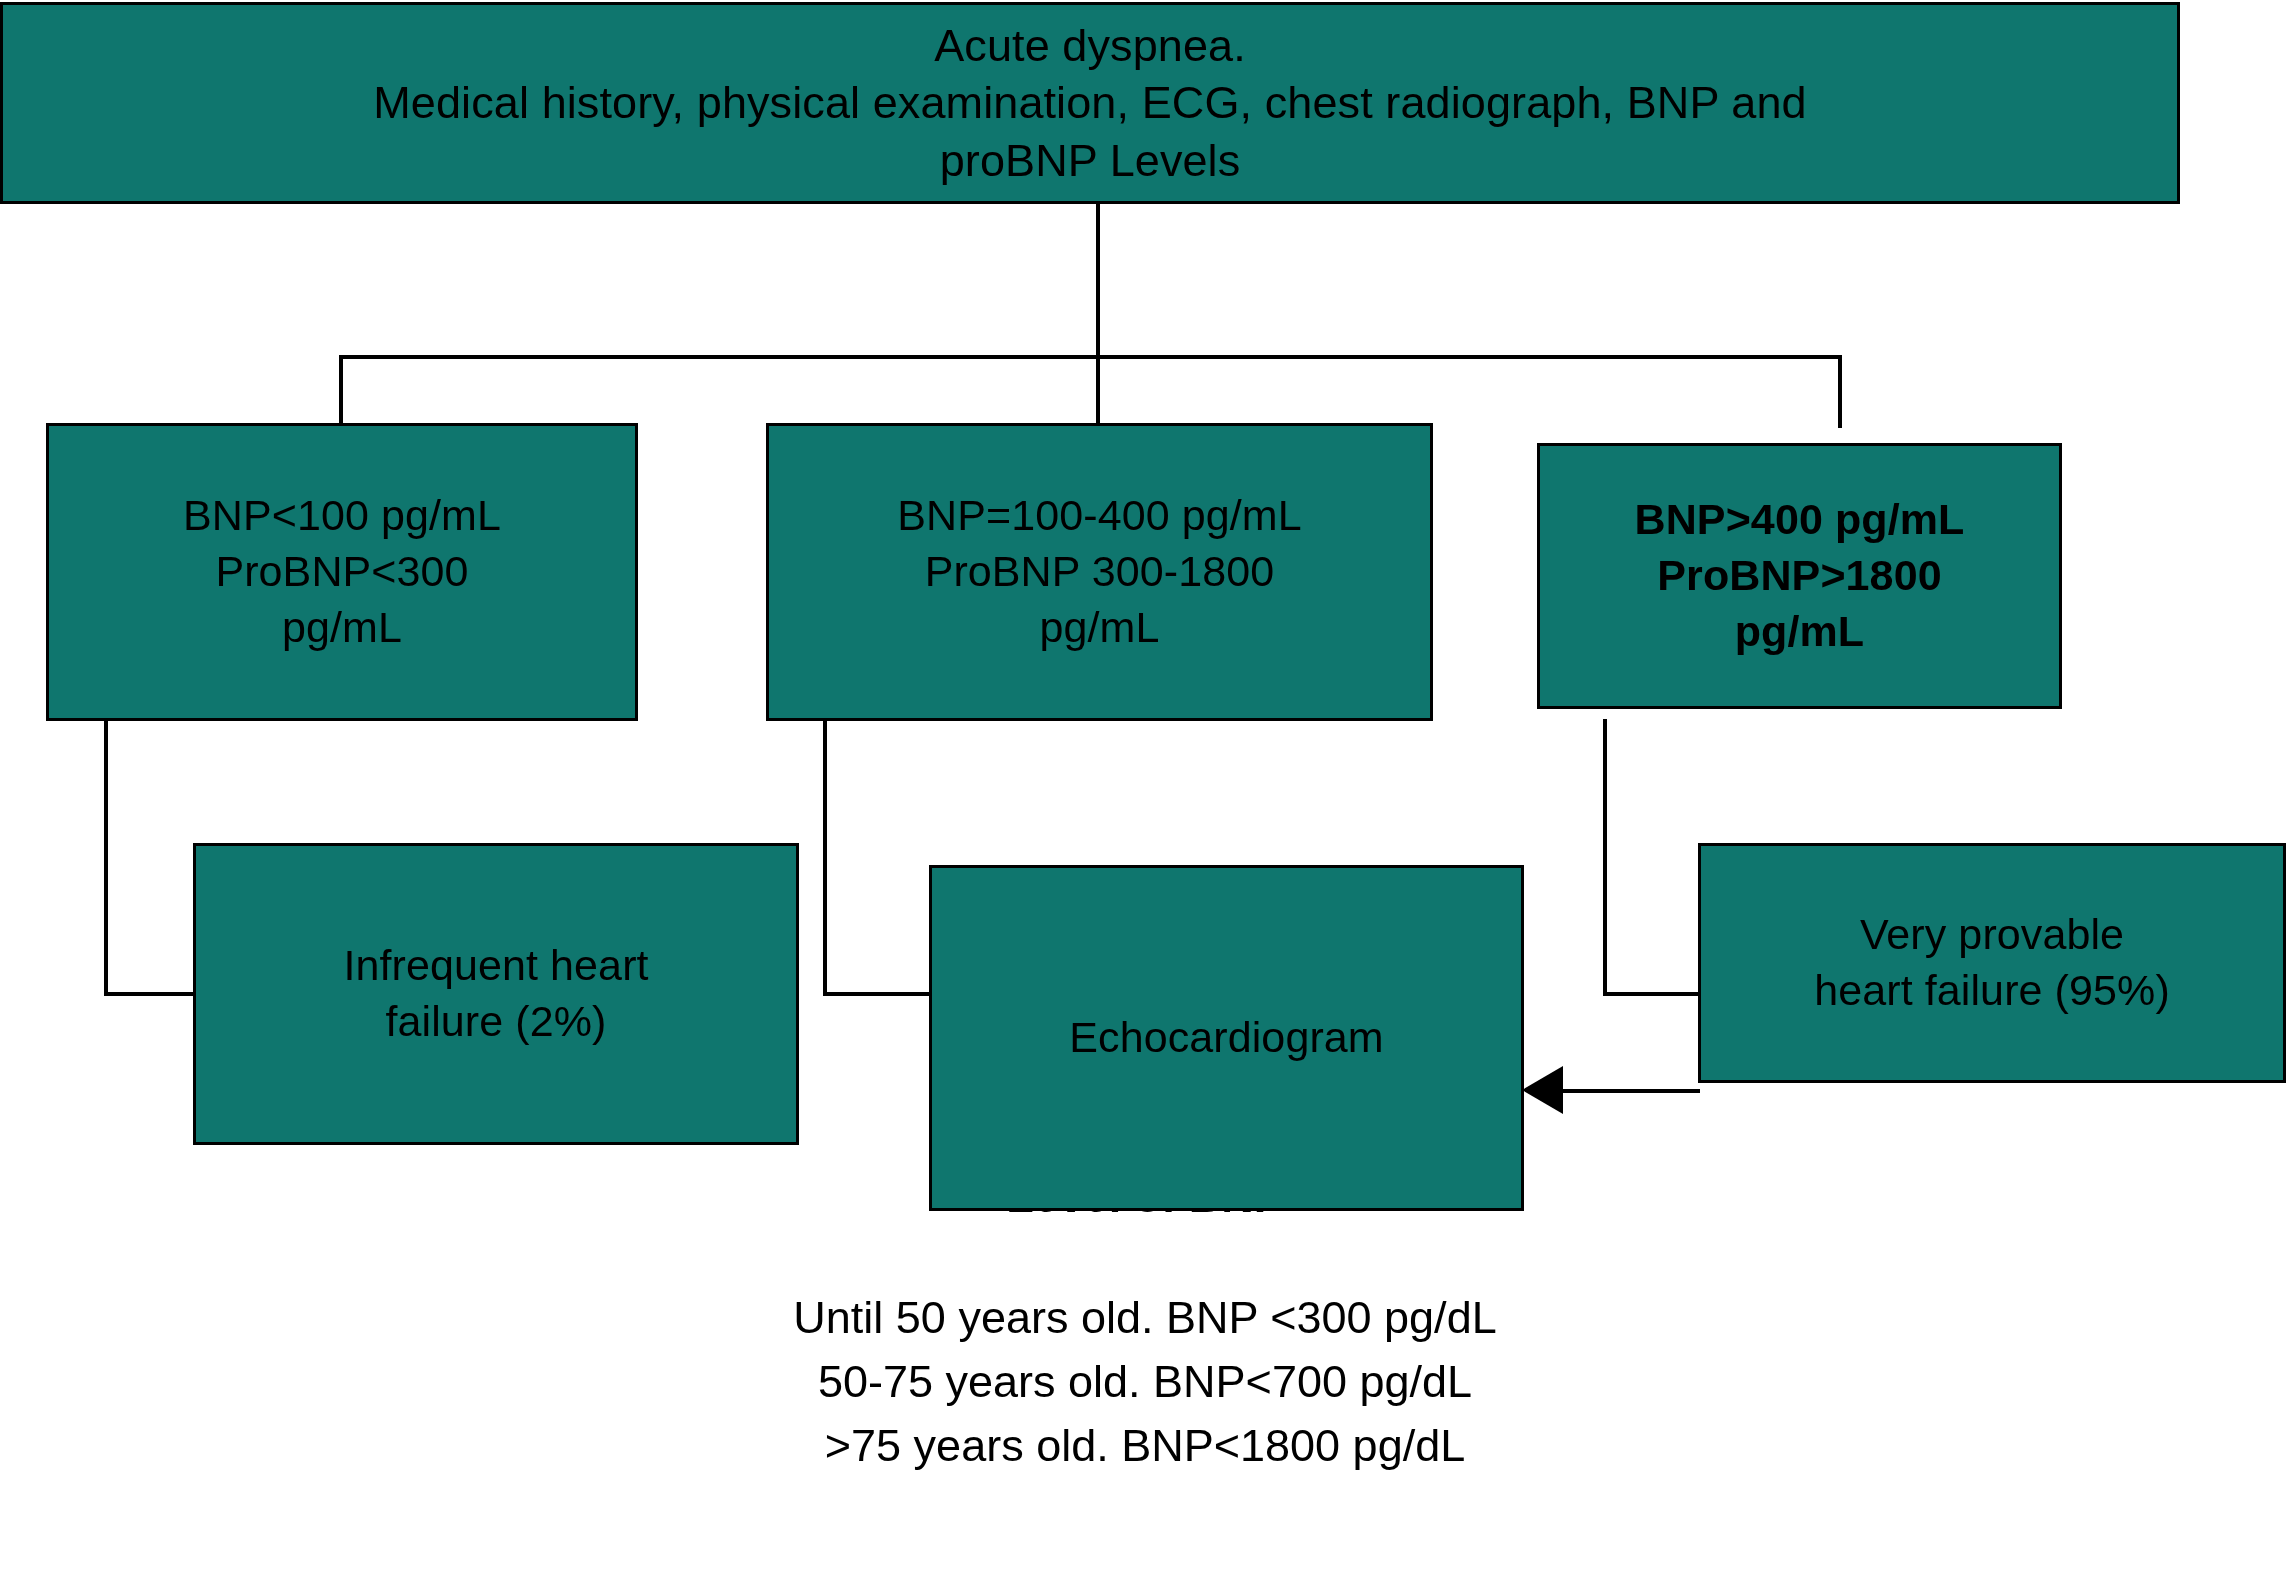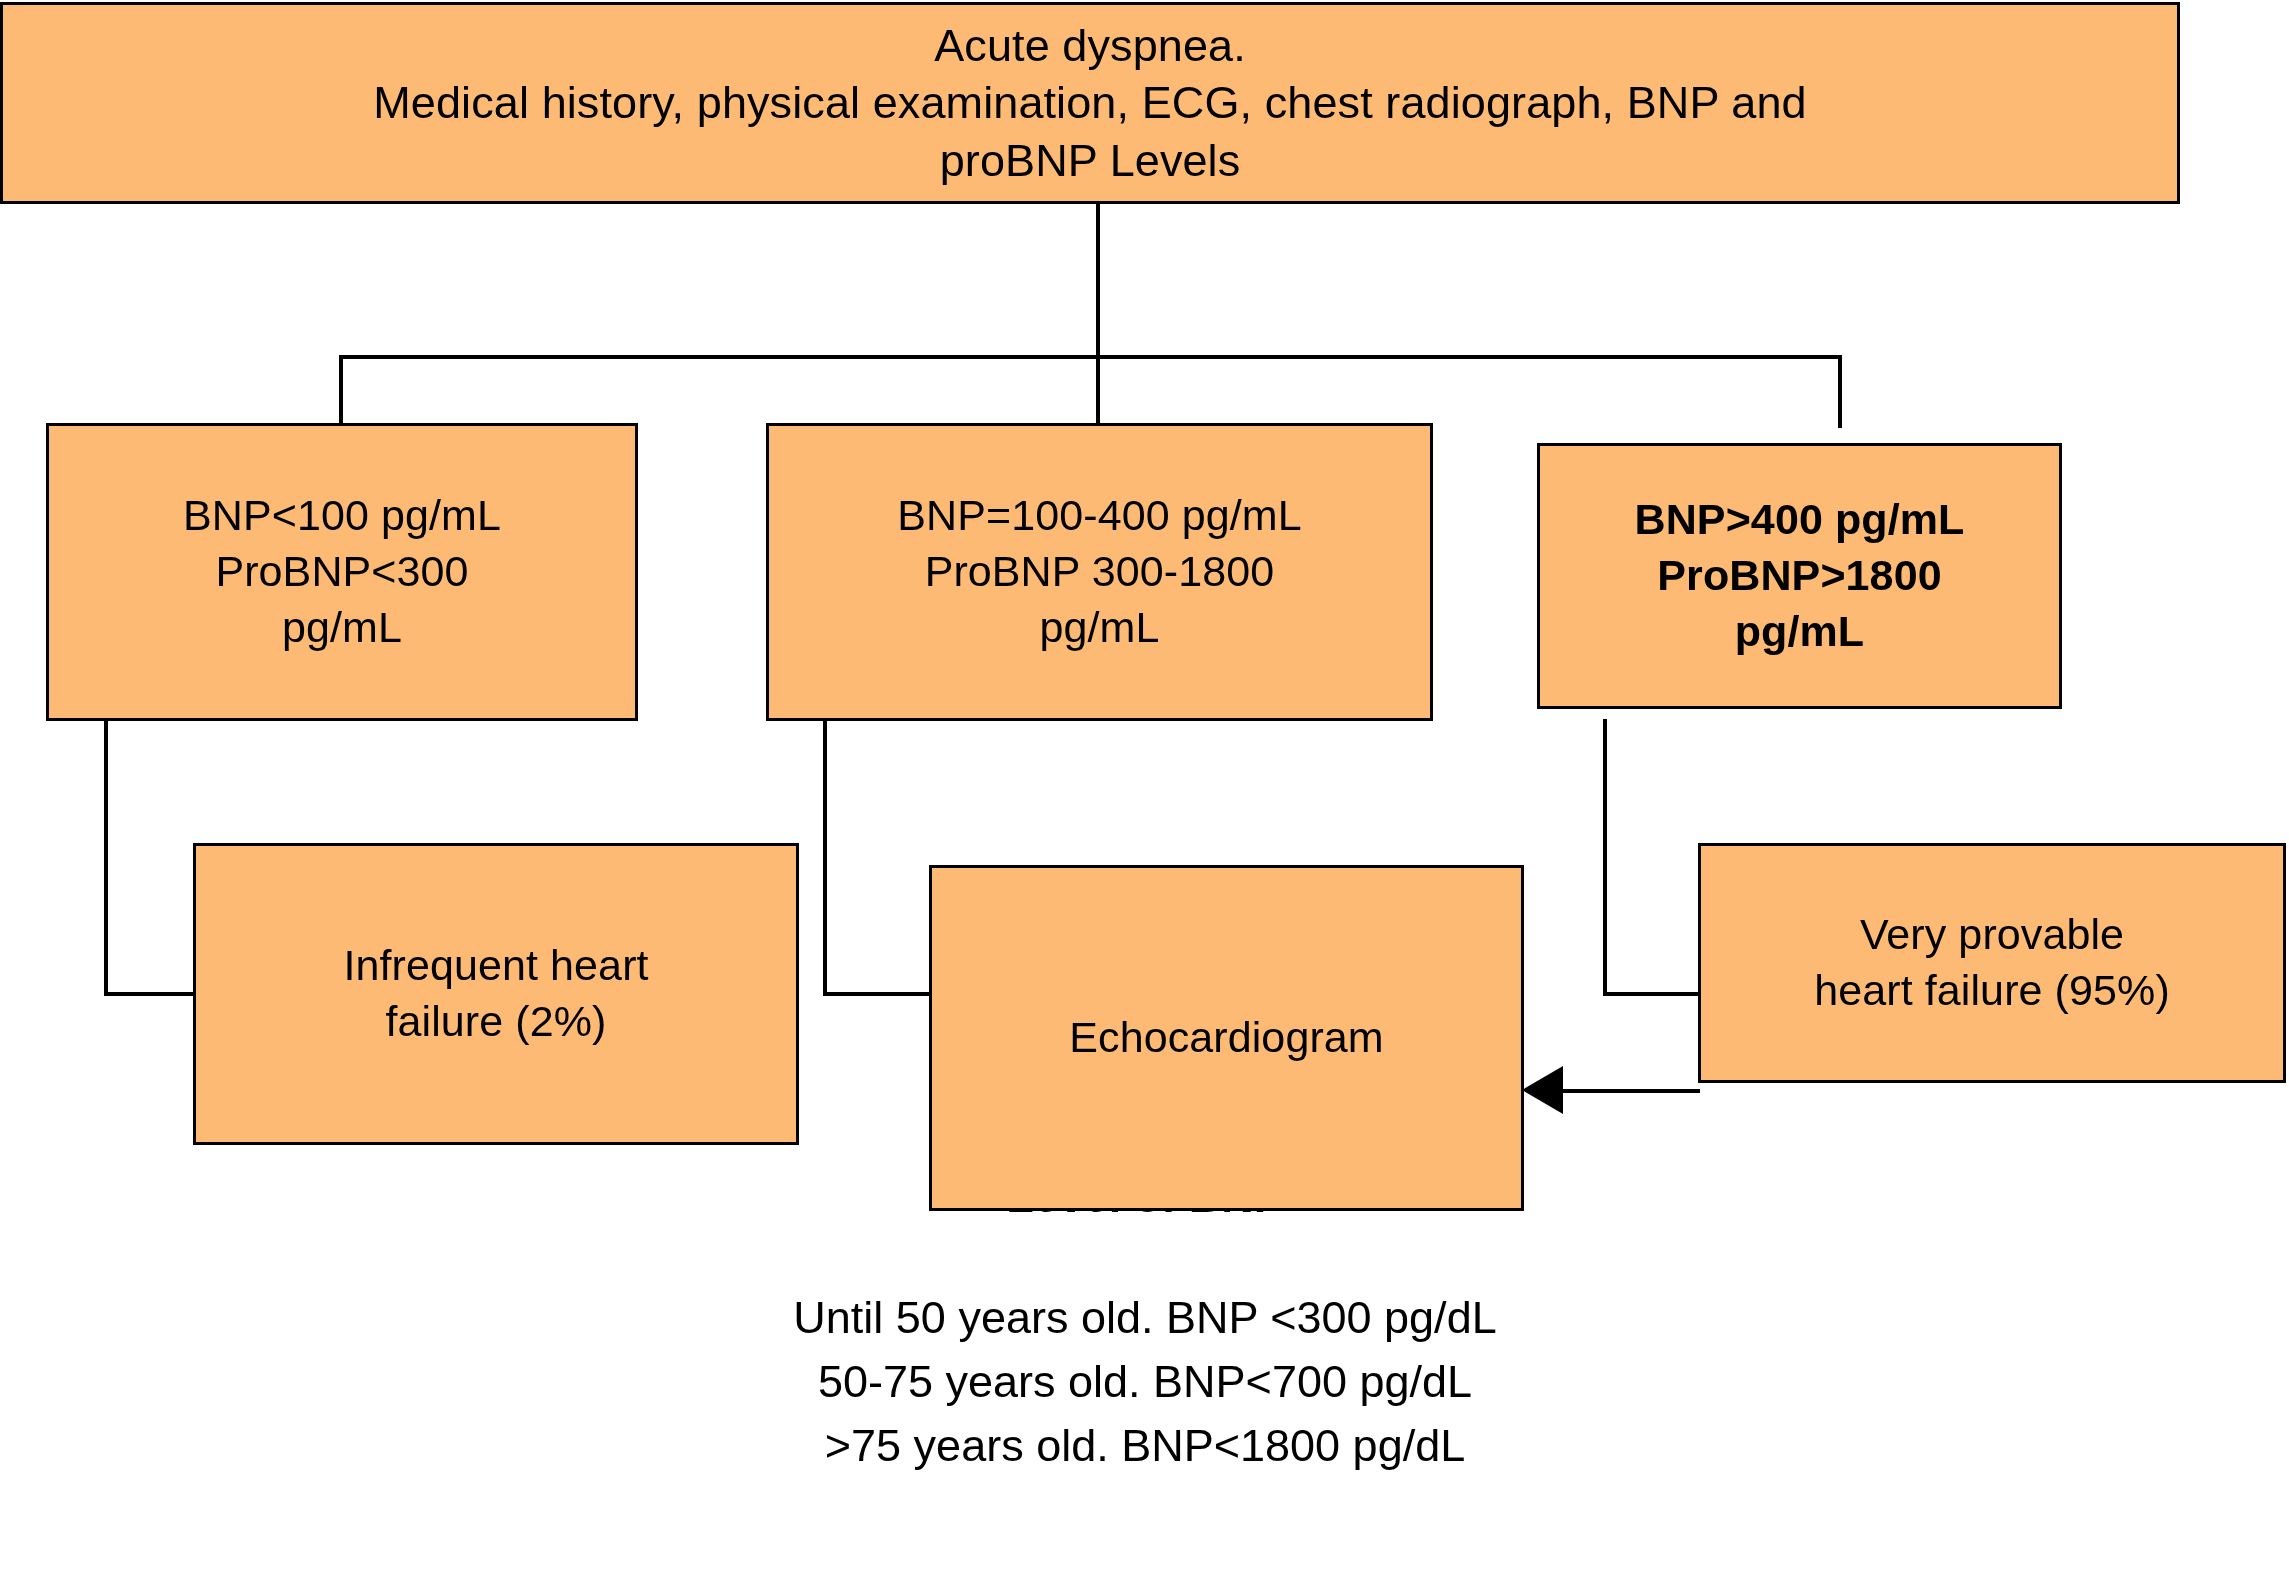--- a/index.html
+++ b/index.html
@@ -16,21 +16,21 @@
     position: relative;
     width: 2290px;
     height: 1593px;
     background: #ffffff;
     overflow: hidden;
   }
   .node {
     position: absolute;
     box-sizing: border-box;
     border: 3.9px solid #000000;
-    background: #fdba74;
+    background: #0f766e;
     display: flex;
     align-items: center;
     justify-content: center;
     text-align: center;
     z-index: 5;
   }
   .node .node-label {
     display: block;
     width: 100%;
     padding: 0 9.8px;

